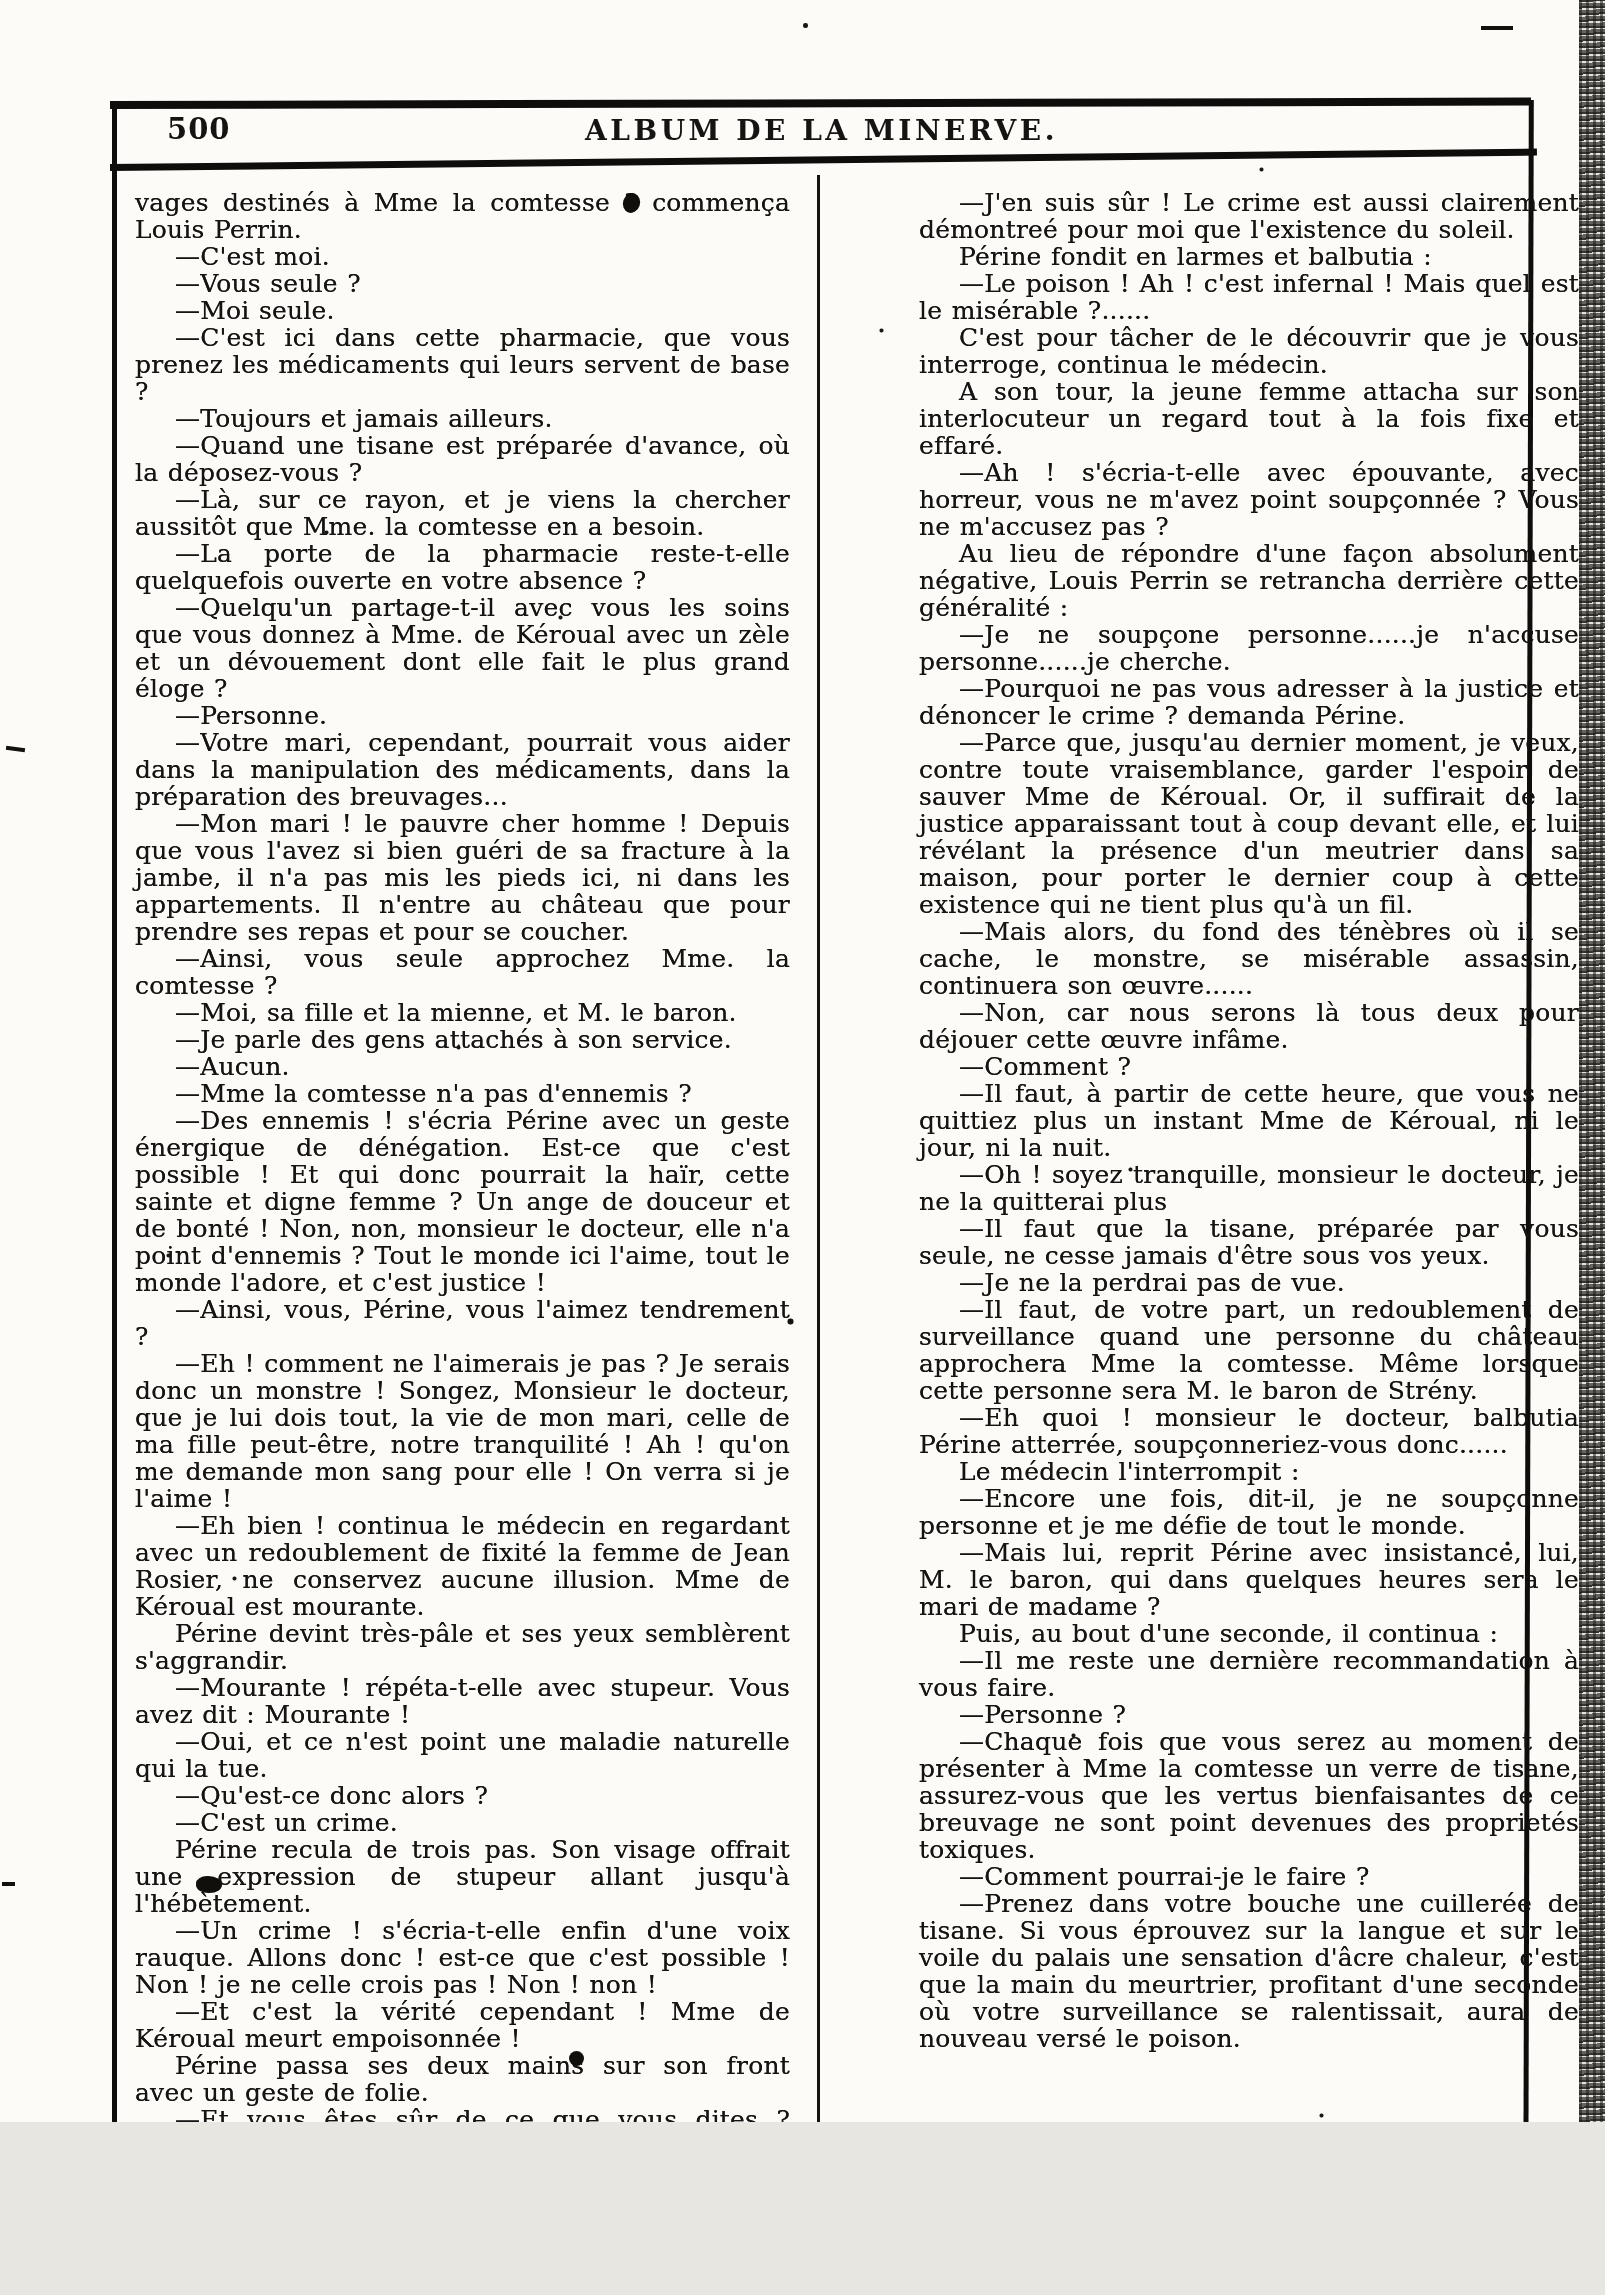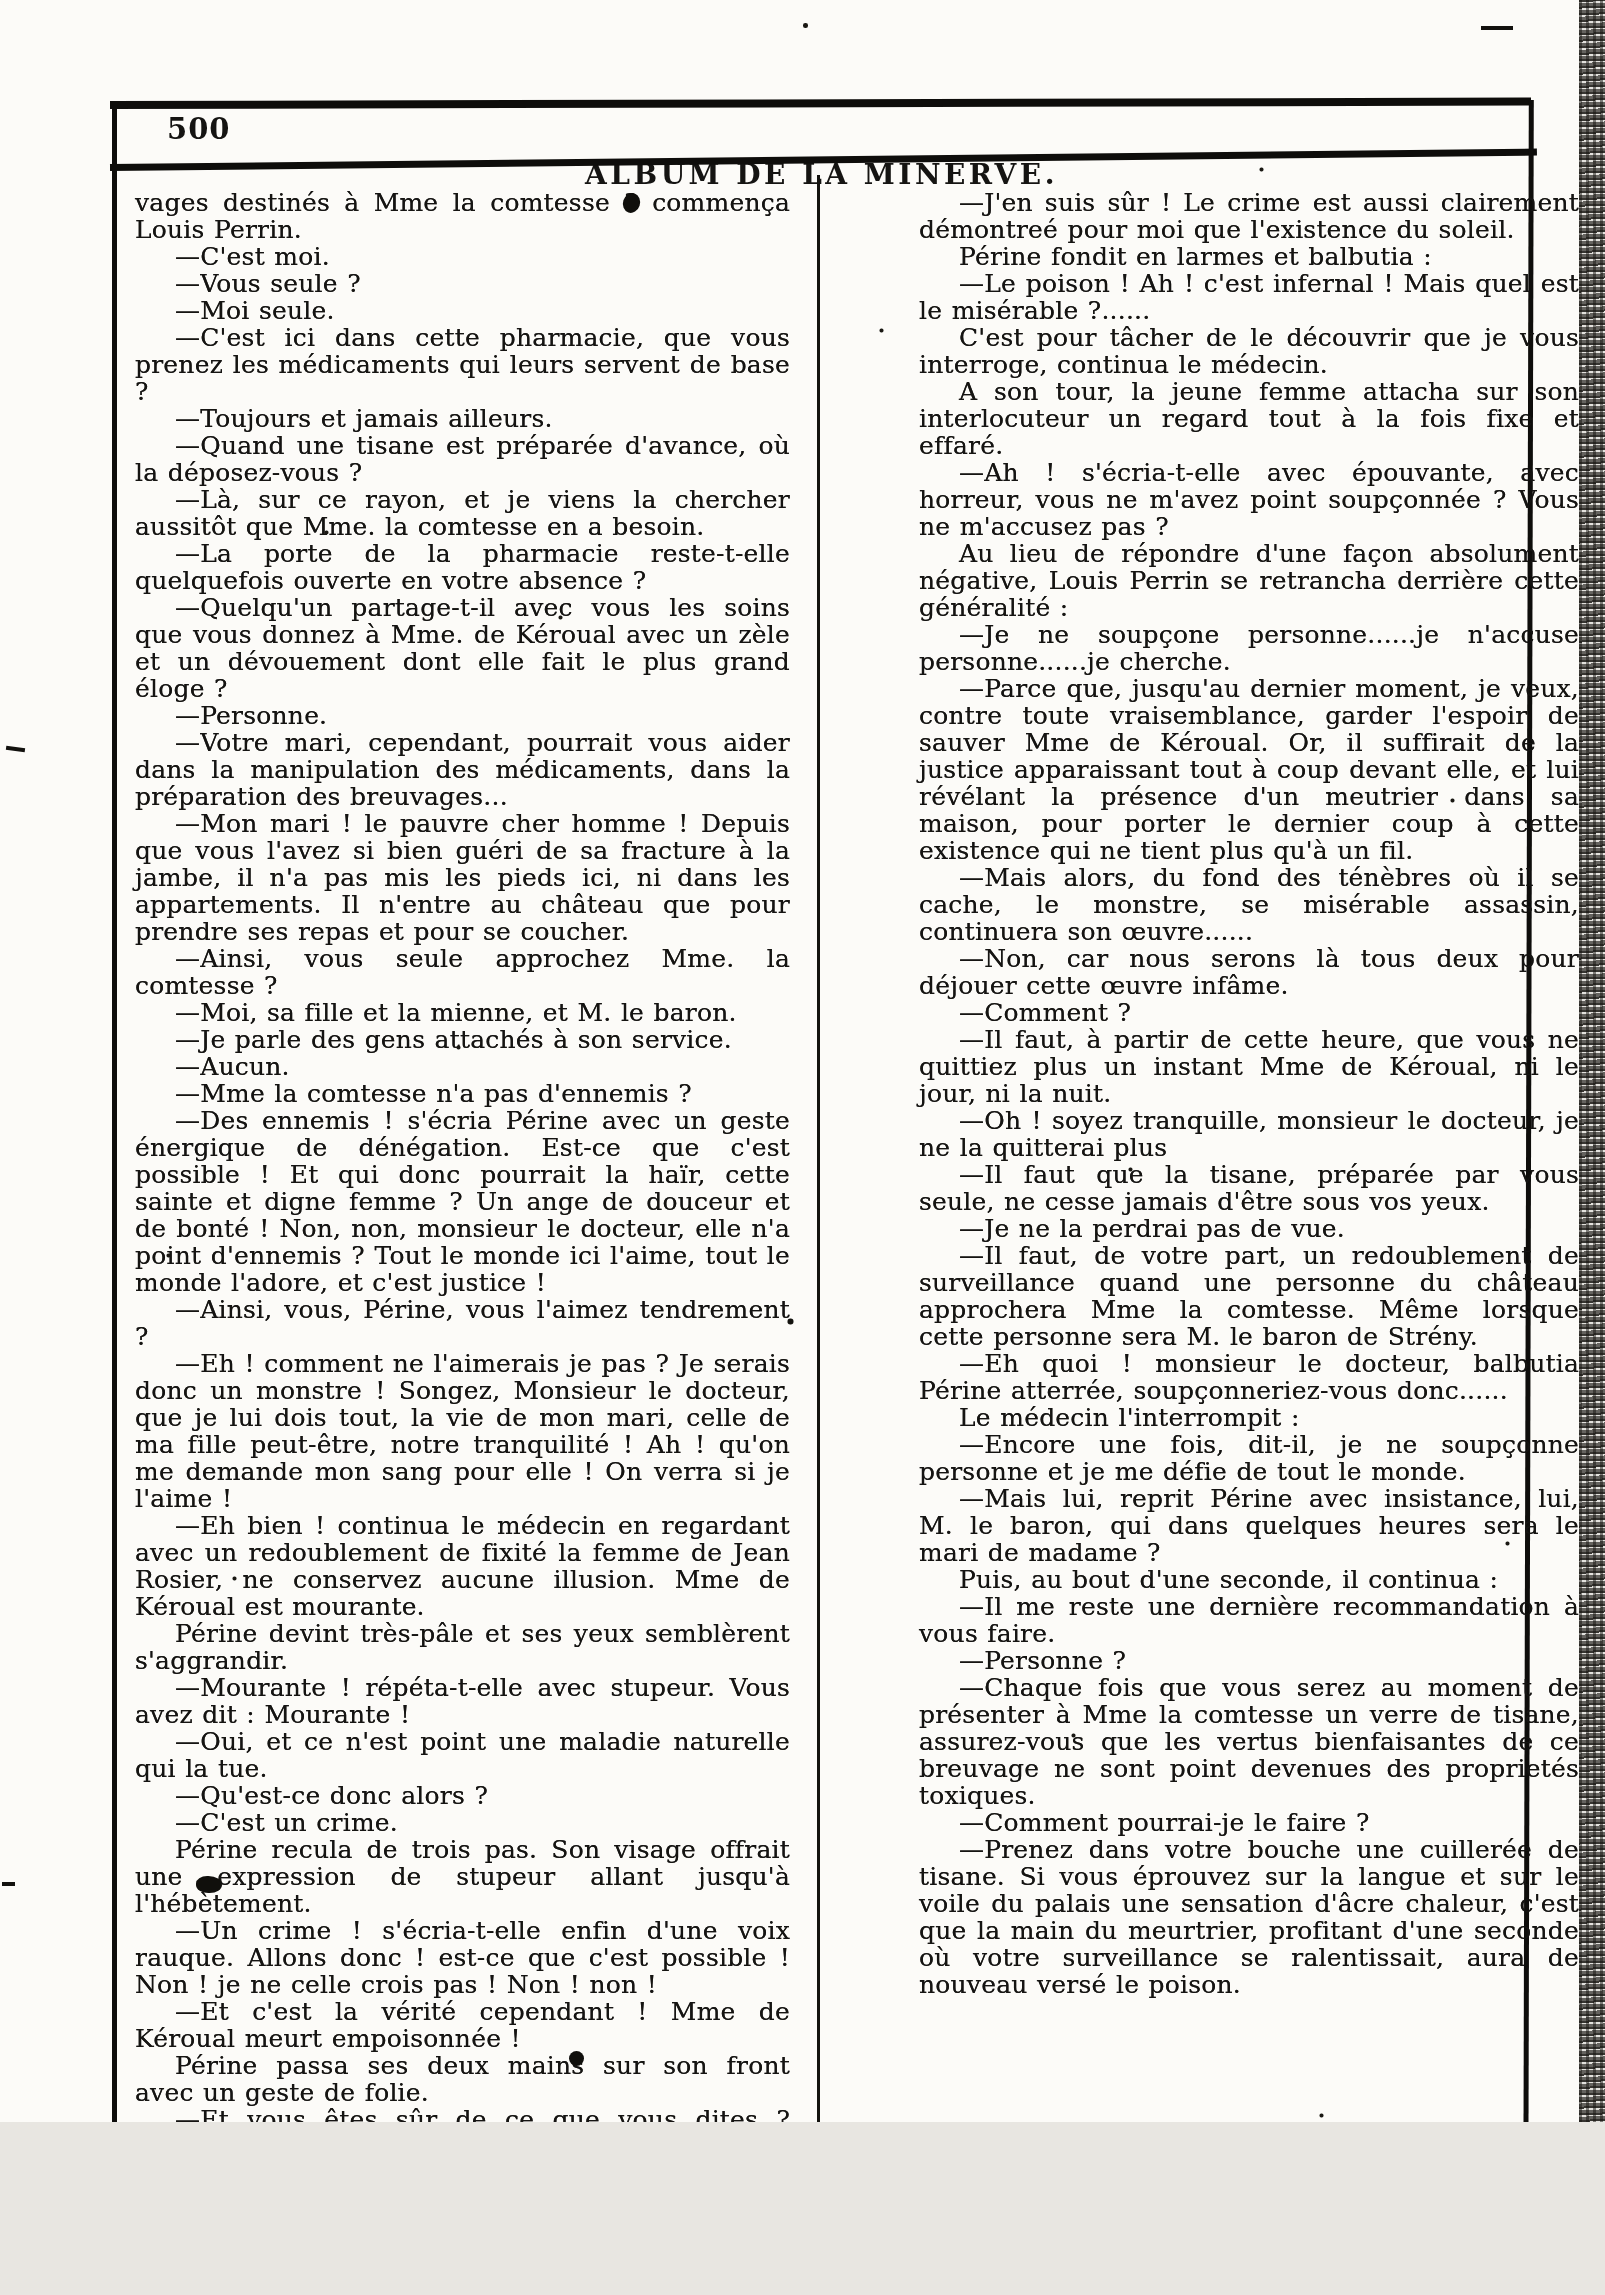--- a/index.html
+++ b/index.html
@@ -20,21 +20,21 @@
   .border-left    { left: 112px;  top: 103px;  width: 4.5px;  height: 2131px; background: #0e0d0b; position: absolute; }
   .border-right   { left: 1526px; top: 100px;  width: 4.5px;  height: 2141px; background: #0e0d0b; position: absolute; transform: rotate(0.15deg); }
   .col-divider    { left: 817px; top: 175px;  width: 3px;  height: 2014px; background: #14130f; position: absolute; }
   
   .pagenum {
     position: absolute; left: 167px; top: 112px;
     font-size: 29px; font-weight: bold; letter-spacing: 1px;
   }
   .title {
     position: absolute; left: 114px; top: 114px; width: 1415px;
-    text-align: center; font-size: 28px; font-weight: bold; letter-spacing: 3.5px; margin-top: 44px;
+    text-align: center; font-size: 28px; font-weight: bold; letter-spacing: 3.5px;
   }
   
   .column {
     position: absolute; top: 189px;
     font-size: 25px; line-height: 27px;
     text-align: justify;
     letter-spacing: 0.2px; word-spacing: 1.3px;
     text-shadow: 0 0 0.4px rgba(10, 9, 7, 0.8);
   }
   .column-left  { left: 135px;  width: 655px; }
@@ -128,20 +128,21 @@
     </div>
   <div class="column column-right">
       <p class="para">—J'en suis sûr ! Le crime est aussi clairement démontreé pour moi que l'existence du soleil.</p>
       <p class="para">Périne fondit en larmes et balbutia :</p>
       <p class="para">—Le poison ! Ah ! c'est infernal ! Mais quel est le misérable ?......</p>
       <p class="para">C'est pour tâcher de le découvrir que je vous interroge, continua le médecin.</p>
       <p class="para">A son tour, la jeune femme attacha sur son interlocuteur un regard tout à la fois fixe et effaré.</p>
       <p class="para">—Ah ! s'écria-t-elle avec épouvante, avec horreur, vous ne m'avez point soupçonnée ? Vous ne m'accusez pas ?</p>
       <p class="para">Au lieu de répondre d'une façon absolument négative, Louis Perrin se retrancha derrière cette généralité :</p>
       <p class="para">—Je ne soupçone personne......je n'accuse personne......je cherche.</p>
+      <p class="para">—Pourquoi ne pas vous adresser à la justice et dénoncer le crime ? demanda Périne.</p>
       <p class="para">—Parce que, jusqu'au dernier moment, je veux, contre toute vraisemblance, garder l'espoir de sauver Mme de Kéroual. Or, il suffirait de la justice apparaissant tout à coup devant elle, et lui révélant la présence d'un meutrier dans sa maison, pour porter le dernier coup à cette existence qui ne tient plus qu'à un fil.</p>
       <p class="para">—Mais alors, du fond des ténèbres où il se cache, le monstre, se misérable assassin, continuera son œuvre......</p>
       <p class="para">—Non, car nous serons là tous deux pour déjouer cette œuvre infâme.</p>
       <p class="para">—Comment ?</p>
       <p class="para">—Il faut, à partir de cette heure, que vous ne quittiez plus un instant Mme de Kéroual, ni le jour, ni la nuit.</p>
       <p class="para">—Oh ! soyez tranquille, monsieur le docteur, je ne la quitterai plus</p>
       <p class="para">—Il faut que la tisane, préparée par vous seule, ne cesse jamais d'être sous vos yeux.</p>
       <p class="para">—Je ne la perdrai pas de vue.</p>
       <p class="para">—Il faut, de votre part, un redoublement de surveillance quand une personne du château approchera Mme la comtesse. Même lorsque cette personne sera M. le baron de Strény.</p>
       <p class="para">—Eh quoi ! monsieur le docteur, balbutia Périne atterrée, soupçonneriez-vous donc......</p>

